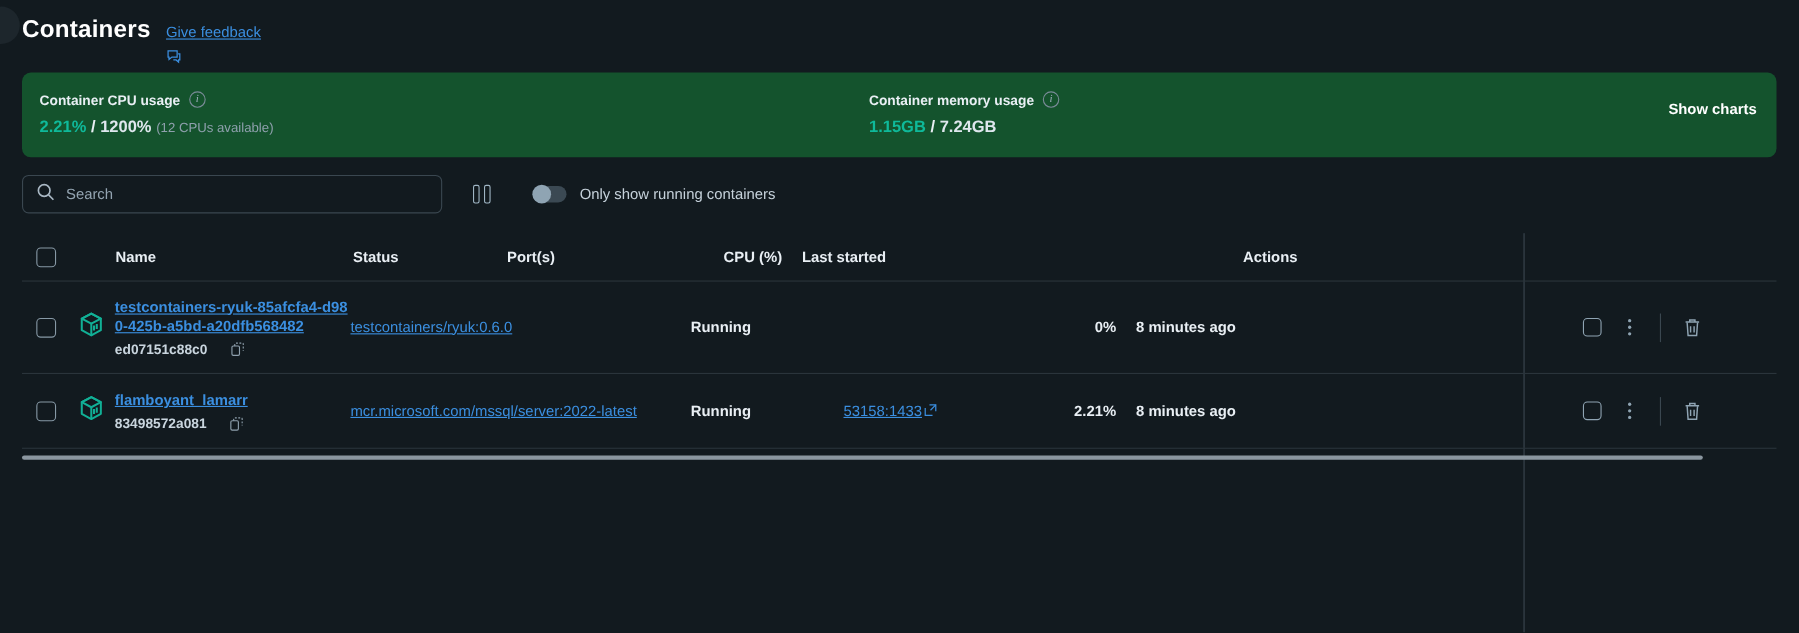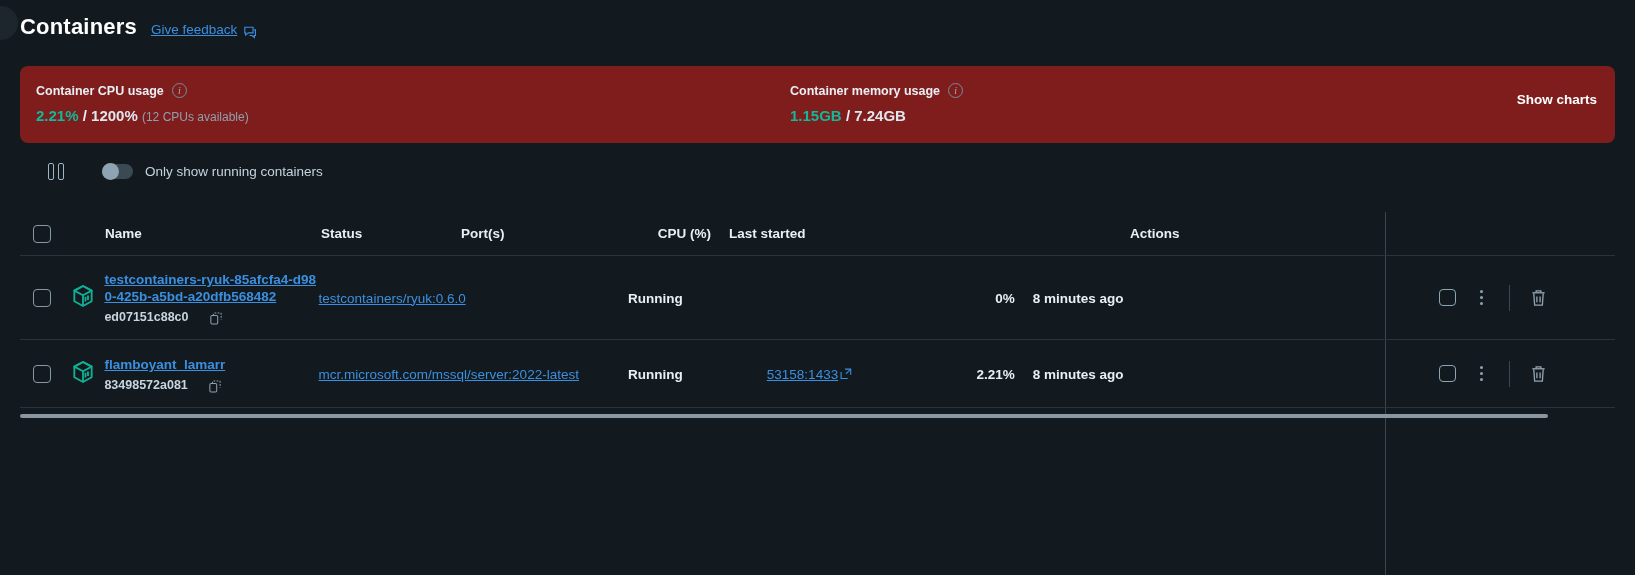--- a/index.html
+++ b/index.html
@@ -20,31 +20,32 @@
 
   
   .page-header {
     position: absolute; left: 20px; top: 14px;
     display: flex; align-items: baseline; gap: 14px;
   }
   .page-title {
     font-size: 22px; font-weight: bold; color: #ffffff; letter-spacing: .2px;
   }
   .feedback-link {
-    display: inline-flex; align-items: flex-end; gap: 6px;
+    display: inline-flex; align-items: flex-start; gap: 6px;
     font-size: 13.5px; color: #3b8fe0; text-decoration: underline;
     cursor: pointer;
+    flex-direction: column;
   }
   .feedback-icon { display: inline-block; width: 14px; height: 13px; position: relative; top: 2px; }
 
   
   .stats-bar {
     position: absolute; left: 20px; top: 66px;
     width: 1595px; height: 77px;
-    background: #7f1d1d; border-radius: 8px;
+    background: #14532d; border-radius: 8px;
   }
   .stat { position: absolute; top: 17px; }
   .stat.cpu { left: 16px; }
   .stat.mem { left: 770px; }
   .stat-label-row { display: flex; align-items: center; gap: 8px; }
   .stat-label { font-size: 12.5px; font-weight: bold; color: #e9eff4; }
   .info-icon {
     width: 15px; height: 15px; border-radius: 50%;
     border: 1.3px solid #7a8b98; color: #9fb0bd;
     font-size: 10px; font-style: italic; font-family: "Liberation Serif", serif;
@@ -201,20 +202,29 @@
         <span class="v-used">1.15GB</span>
         <span class="v-sep">/</span>
         <span class="v-total">7.24GB</span>
       </div>
     </div>
 
     <button class="show-charts">Show charts</button>
   </div>
 
   <div class="toolbar">
+    <div class="search-box">
+      <span>
+        <svg width="17" height="17" viewBox="0 0 18 18" fill="none" stroke="#a9b8c4" stroke-width="1.6">
+          <circle cx="7.6" cy="7.6" r="5.6"></circle>
+            <line x1="11.8" y1="11.8" x2="16.5" y2="16.5"></line>
+        </svg>
+      </span>
+      <input class="search-input" type="text" placeholder="Search" style="">
+    </div>
 
     <div class="pause-btn">
       <div class="pause-bar"></div>
         <div class="pause-bar"></div>
     </div>
 
     <div class="toggle-wrap">
       <div class="toggle">
         <div class="knob"></div>
       </div>

